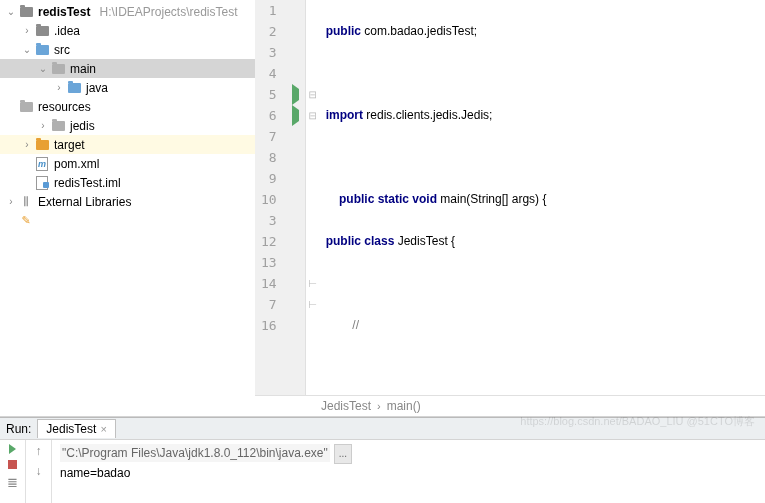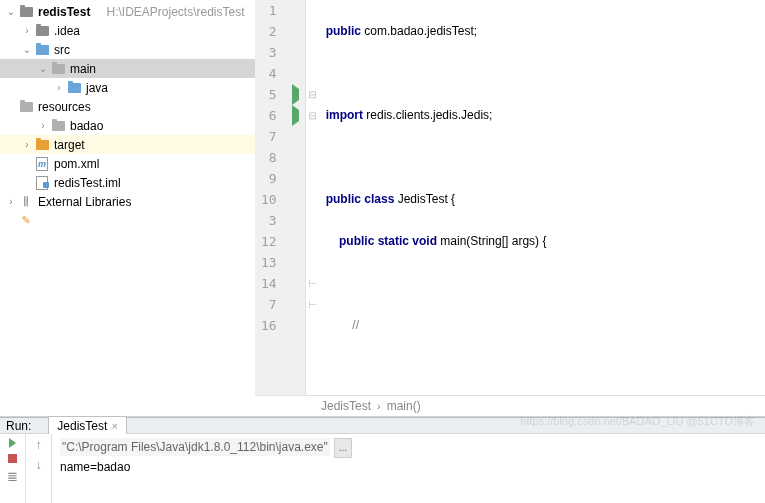--- a/index.html
+++ b/index.html
@@ -16,21 +16,21 @@
 .folder::before { content: ""; position: absolute; top: -2px; left: 0; width: 5px; height: 2px; background: #b0b0b0; border-radius: 1px 1px 0 0; }
 .folder.blue { background: #6ba5d8; } .folder.blue::before { background: #6ba5d8; }
 .folder.orange { background: #e8a033; } .folder.orange::before { background: #e8a033; }
 .folder.dark { background: #8c8c8c; } .folder.dark::before { background: #8c8c8c; }
 .mfile { width: 12px; height: 14px; background: #fff; border: 1px solid #999; display: flex; align-items: center; justify-content: center; font-size: 9px; font-weight: bold; font-style: italic; color: #4990c8; }
 .imlfile { width: 12px; height: 14px; background: #fff; border: 1px solid #999; position: relative; }
 .imlfile::after { content: ""; position: absolute; bottom: 1px; right: -2px; width: 6px; height: 6px; background: #5b9bd5; border-radius: 1px; }
 .libicon { font-size: 13px; color: #888; }
 .scratchicon { font-size: 11px; color: #e8a033; }
 .node-label { color: #000; }
-.node-path { color: #999; margin-left: 16px; }
+.node-path { color: #999; margin-left: 9px; }
 
 .editor { flex: 1; display: flex; flex-direction: column; background: #fff; }
 .code-area { flex: 1; display: flex; overflow: hidden; }
 .gutter { background: #f0f0f0; border-right: 1px solid #e0e0e0; display: flex; }
 .line-numbers { padding: 0 10px 0 6px; text-align: right; }
 .line-numbers div { height: 21px; line-height: 21px; color: #a0a0a0; font-family: "Consolas", monospace; font-size: 13px; }
 .gutter-icons { width: 18px; }
 .gutter-icons div { height: 21px; display: flex; align-items: center; justify-content: center; }
 .run-tri { width: 0; height: 0; border-left: 7px solid #59a869; border-top: 5px solid transparent; border-bottom: 5px solid transparent; }
 .fold-col { width: 14px; background: #fff; }
@@ -39,21 +39,21 @@
 .code-line { height: 21px; }
 .kw { color: #000080; font-weight: bold; }
 .str { color: #008000; font-weight: bold; }
 .cmt { color: #808080; }
 .hint { color: #999; background: #f0f0f0; border-radius: 2px; padding: 0 2px; font-size: 11px; }
 
 .breadcrumb { border-top: 1px solid #e0e0e0; padding: 3px 0 3px 60px; color: #888; font-size: 11px; }
 .breadcrumb span { padding: 0 6px; }
 
 .run-panel { height: 86px; border-top: 1px solid #bababa; display: flex; flex-direction: column; }
-.run-header { height: 16px; background: #eceff1; border-bottom: 1px solid #d4d4d4; display: flex; align-items: center; padding-left: 6px; gap: 17px; }
+.run-header { height: 22px; background: #eceff1; border-bottom: 1px solid #d4d4d4; display: flex; align-items: center; padding-left: 6px; gap: 6px; }
 .run-tab { background: #fff; border: 1px solid #c0c0c0; border-bottom: none; padding: 2px 8px; font-size: 11px; display: flex; align-items: center; gap: 4px; }
 .close-x { color: #999; font-size: 11px; }
 .run-body { flex: 1; display: flex; }
 .run-toolbar { width: 26px; background: #fff; border-right: 1px solid #e0e0e0; display: flex; flex-direction: column; align-items: center; padding-top: 4px; gap: 6px; }
 .run-toolbar .run-tri { border-left-color: #59a869; }
 .sq { width: 9px; height: 9px; background: #c75450; }
 .dn { color: #888; font-size: 13px; }
 .run-sub { width: 26px; background: #fff; border-right: 1px solid #e0e0e0; display: flex; flex-direction: column; align-items: center; padding-top: 4px; gap: 6px; color: #888; }
 .console { flex: 1; background: #fff; font-family: "Consolas", monospace; font-size: 13px; padding: 4px 8px; line-height: 18px; }
 .console-cmd { color: #666; background: #f5f5f5; display: inline-block; padding: 0 2px; }
@@ -108,21 +108,21 @@
           <span class="ticon">
             <span class="folder"></span>
           </span>
           <span class="node-label">resources</span>
         </div>
         <div class="tree-row" style="padding-left: 36px;">
           <span class="arrow">›</span>
           <span class="ticon">
             <span class="folder"></span>
           </span>
-          <span class="node-label">badao</span>
+          <span class="node-label">jedis</span>
         </div>
         <div class="tree-row highlight" style="padding-left: 20px;">
           <span class="arrow">›</span>
           <span class="ticon">
             <span class="folder orange"></span>
           </span>
           <span class="node-label">target</span>
         </div>
         <div class="tree-row" style="padding-left: 20px;">
           <span class="arrow empty">›</span>
@@ -210,22 +210,22 @@
           <div></div>
           <div>⊢</div>
           <div>⊢</div>
           <div></div>
         </div>
       <div class="code">
 <div class="code-line"><span class="kw">public</span><span> com.badao.jedisTest;</span></div>
 <div class="code-line"></div>
 <div class="code-line"><span class="kw">import</span><span> redis.clients.jedis.Jedis;</span></div>
 <div class="code-line"></div>
+<div class="code-line"><span>    </span><span class="kw">public static void</span><span> main(String[] args) {</span></div>
 <div class="code-line"><span class="kw">public class</span><span> JedisTest {</span></div>
-<div class="code-line"><span>    </span><span class="kw">public static void</span><span> main(String[] args) {</span></div>
 <div class="code-line"></div>
 <div class="code-line"><span>        </span><span class="cmt">//</span></div>
 
 
 
 
 
 
 
       </div>

